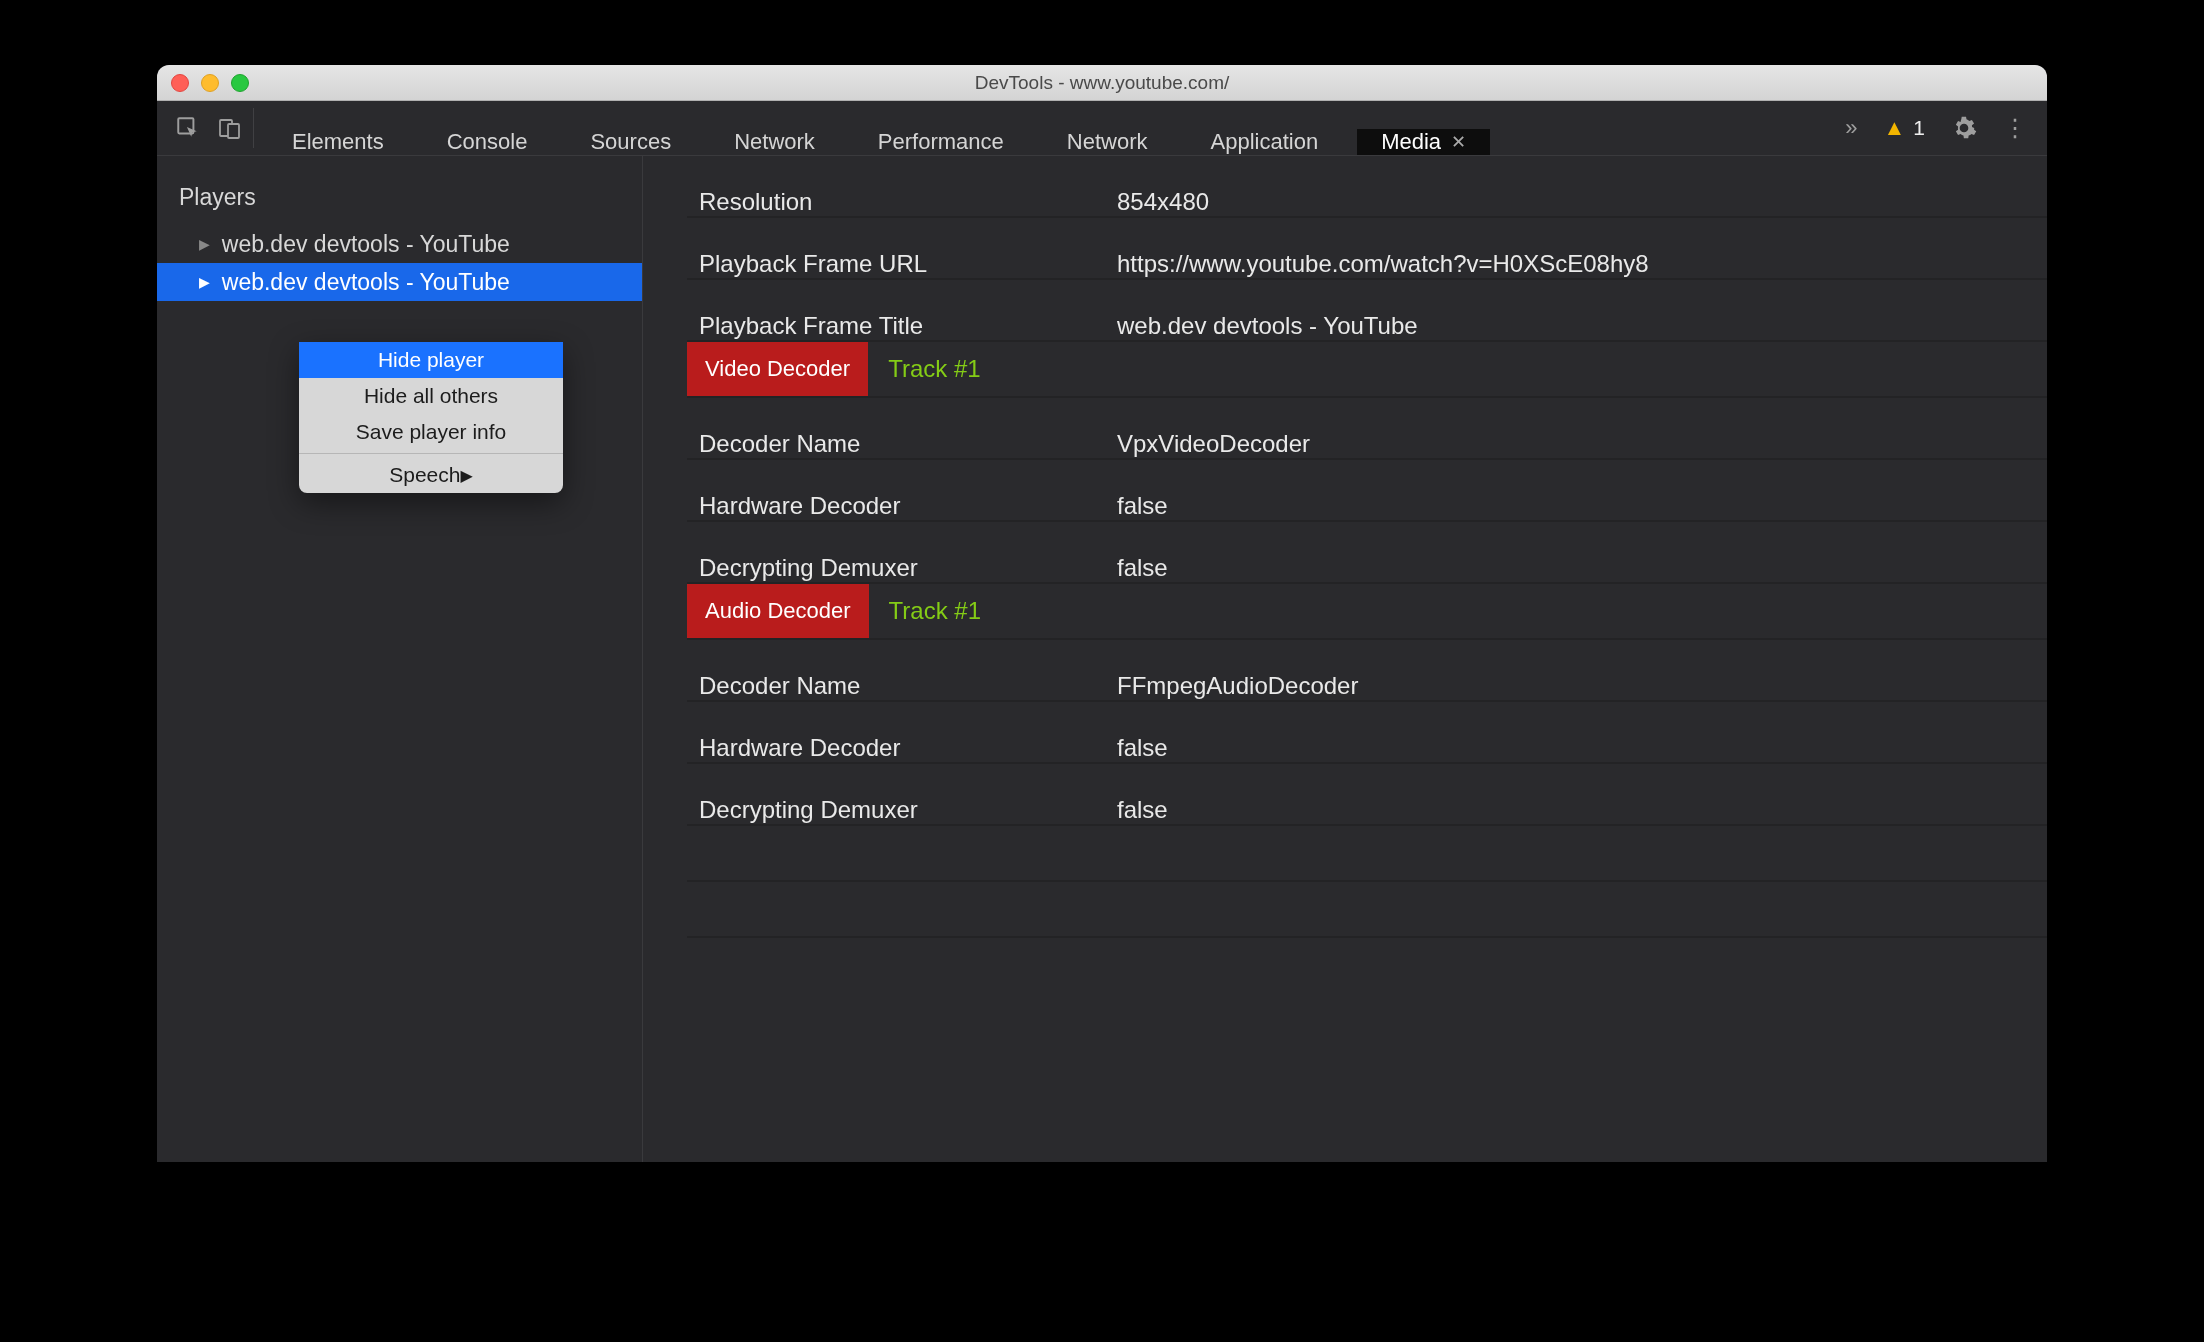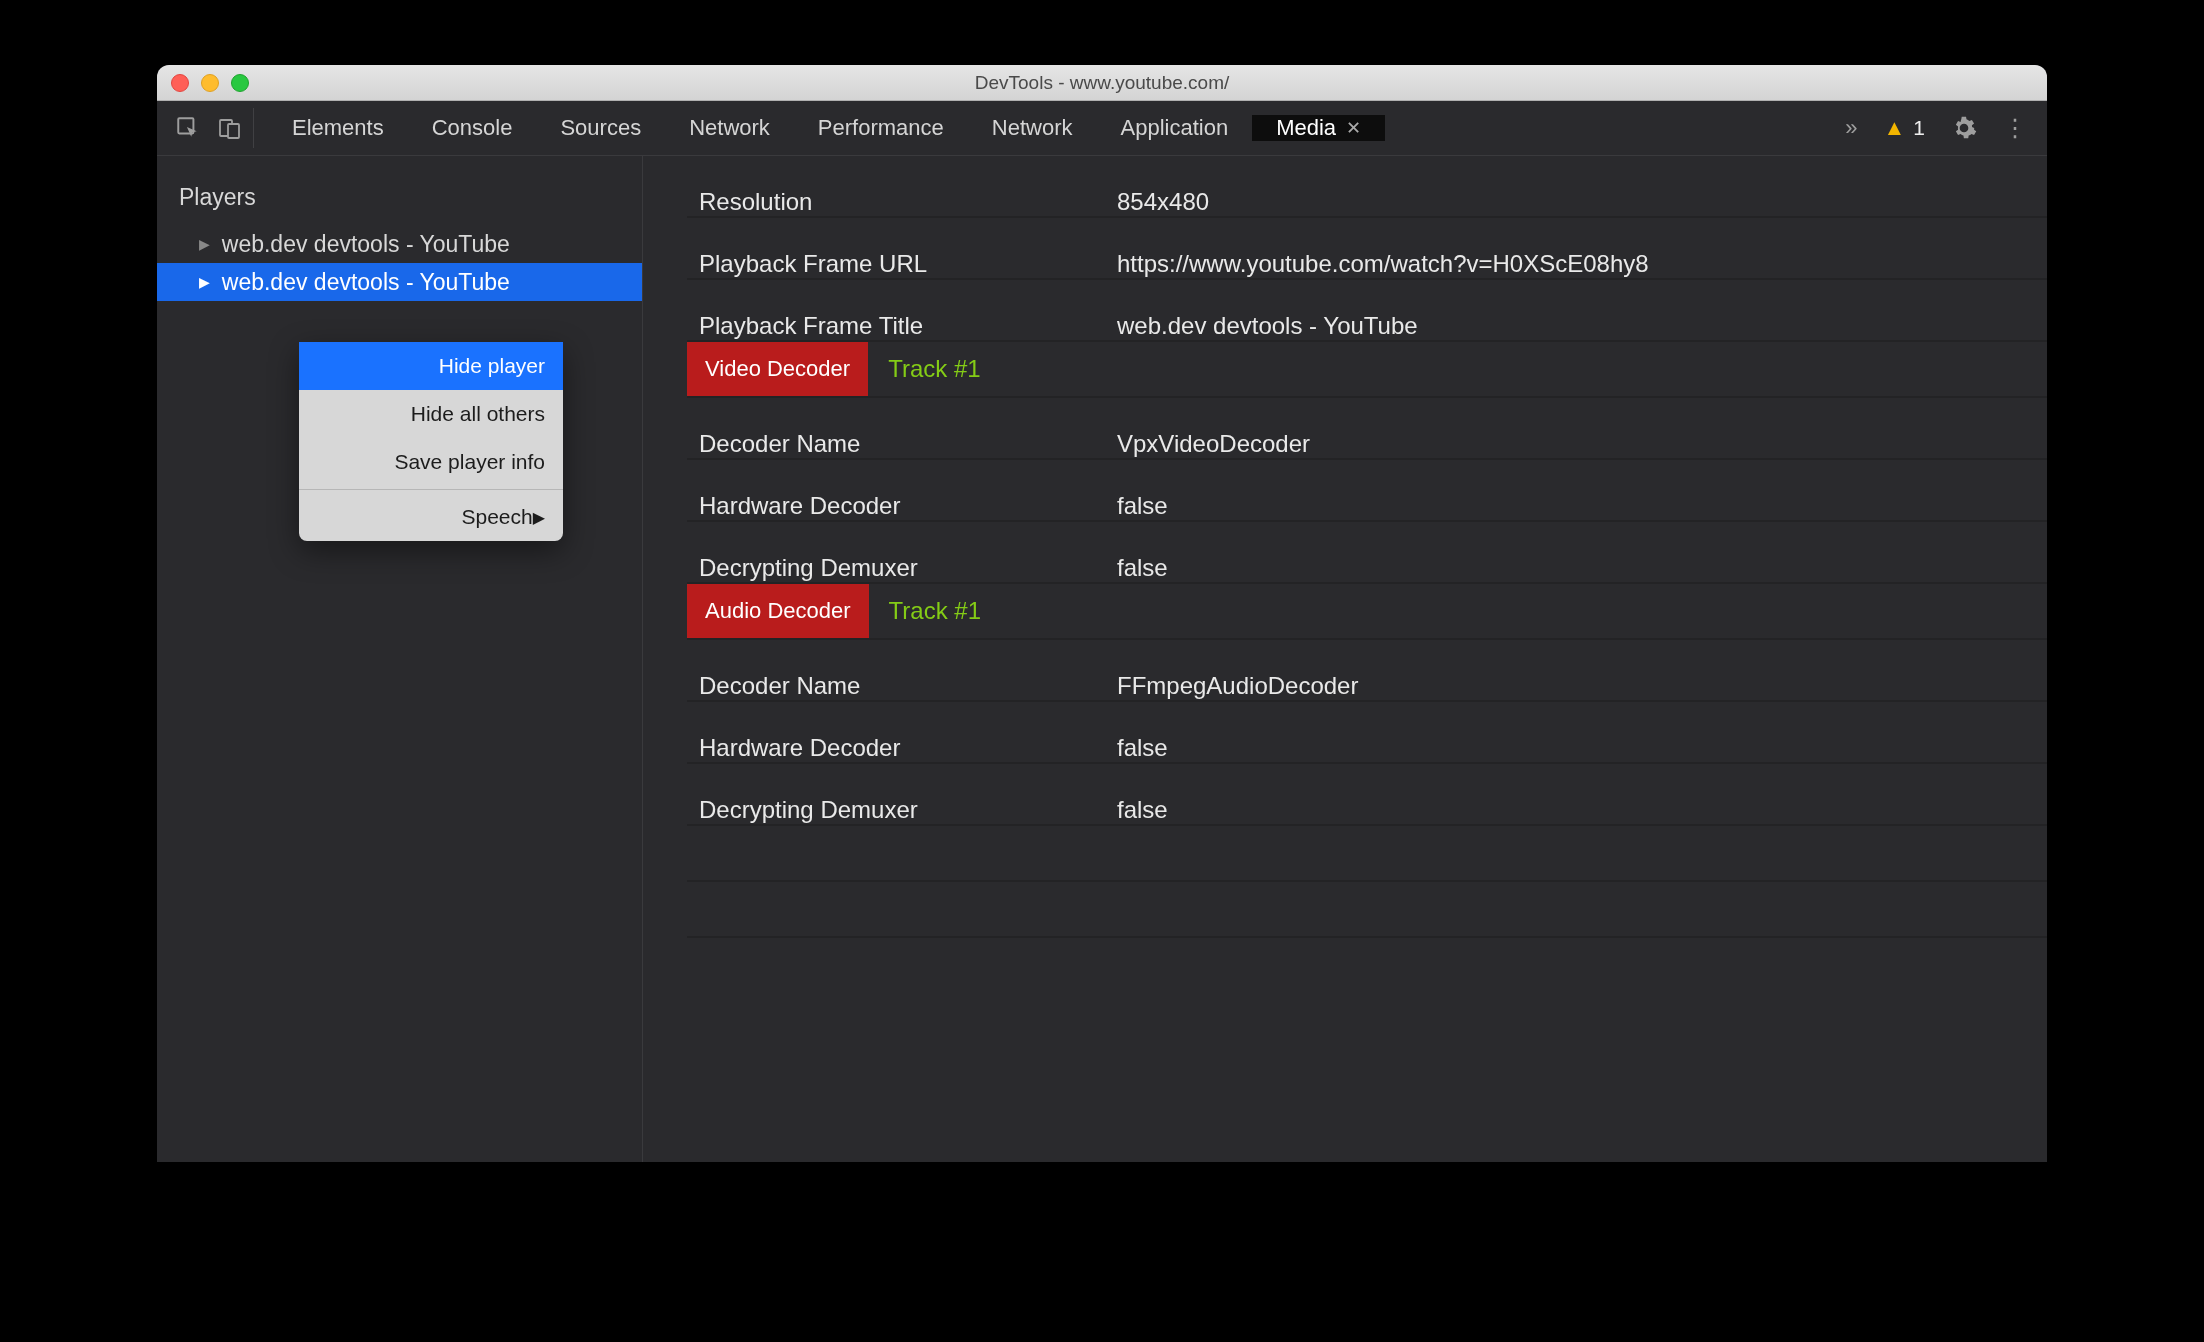--- a/index.html
+++ b/index.html
@@ -9,38 +9,38 @@
     .traffic { display: flex; gap: 12px; }
     .tl { width: 18px; height: 18px; border-radius: 50%; }
     .tl.red { background: #ff5f57; border: 1px solid #e24640; }
     .tl.yellow { background: #febc2e; border: 1px solid #dfa023; }
     .tl.green { background: #28c840; border: 1px solid #1fa32f; }
     .title { position: absolute; left: 0; right: 0; text-align: center; font-size: 19px; color: #4a4a4a; font-weight: 400; }
     .toolbar { height: 55px; background: #2a2a2d; display: flex; align-items: stretch; border-bottom: 1px solid #3a3a3d; }
     .tb-left { display: flex; align-items: center; padding-left: 18px; gap: 16px; }
     .inspect-icon, .device-icon { width: 26px; height: 26px; color: #9e9e9e; display: flex; align-items: center; justify-content: center; cursor: pointer; }
     .tb-sep { width: 1px; height: 40px; background: #404043; margin: 0 14px 0 10px; align-self: center; }
-    .tabs { display: flex; align-items: center; }
+    .tabs { display: flex; align-items: flex-end; gap: 15px; }
     .tab { display: flex; align-items: center; padding: 0 24px; color: #d5d5d5; font-size: 22px; cursor: pointer; }
     .tab.active { background: #0d0d0d; color: #fff; }
     .tab-close { margin-left: 10px; color: #aaa; font-size: 18px; }
     .tb-right { margin-left: auto; display: flex; align-items: center; gap: 26px; padding-right: 20px; color: #9e9e9e; }
     .chevrons { font-size: 22px; cursor: pointer; }
     .warn { display: flex; align-items: center; gap: 8px; font-size: 21px; color: #eee; }
     .warn-tri { color: #f2b500; font-size: 22px; }
     .gear-icon, .more-icon { cursor: pointer; color: #9e9e9e; font-size: 24px; }
     .content { display: flex; height: 1006px; gap: 44px; }
     .sidebar { width: 486px; background: #2a2a2d; border-right: 1px solid #3a3a3d; padding-top: 28px; position: relative; }
     .sb-title { color: #d8d8d8; font-size: 23px; padding: 0 0 14px 22px; }
     .player-row { display: flex; align-items: center; height: 38px; padding-left: 42px; color: #d8d8d8; font-size: 23px; cursor: pointer; }
     .player-row.selected { background: #1968ea; color: #fff; }
     .tri { color: #888; font-size: 14px; margin-right: 12px; }
     .selected .tri { color: #fff; }
     .context-menu { position: absolute; top: 186px; left: 142px; width: 264px; background: #d7d7d7; border-radius: 0 0 8px 8px; box-shadow: 0 10px 30px rgba(0,0,0,0.45); overflow: hidden; font-size: 21px; color: #1c1c1c; }
-    .cm-item { height: 48px; display: flex; align-items: center; padding: 0 18px; cursor: pointer; justify-content: flex-end; }
+    .cm-item { height: 36px; display: flex; align-items: center; padding: 0 18px; cursor: pointer; justify-content: center; }
     .cm-item.sel { background: #1a72ff; color: #fff; }
     .cm-sep { height: 1px; background: #b6b6b6; margin: 3px 0; }
     .cm-arrow { color: #1c1c1c; font-size: 16px; }
     .main { flex: 1; background: #2a2a2d; display: flex; flex-direction: column; }
     .subtabs { height: 51px; background: #2a2a2d; display: flex; align-items: stretch; border-bottom: 1px solid #3a3a3d; }
     .subtab { display: flex; align-items: center; padding: 0 24px; color: #cfcfcf; font-size: 22px; cursor: pointer; }
     .subtab.active { background: #0d0d0d; color: #fff; }
     .props { flex: 1; overflow: auto; }
     .prow { display: flex; align-items: flex-end; height: 62px; border-bottom: 2px solid #232325; padding-left: 12px; font-size: 24px; }
     .plabel { width: 418px; color: #e9e9e9; }

